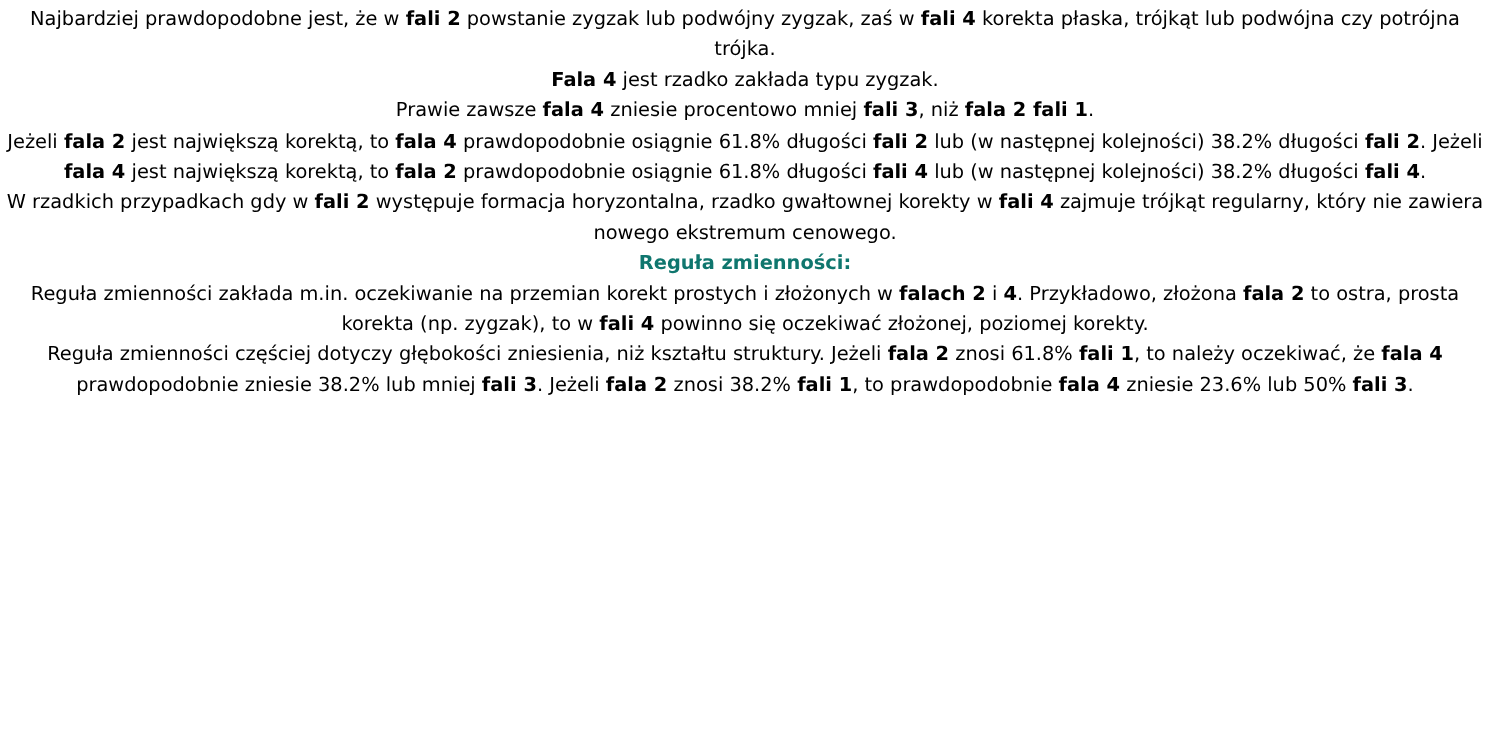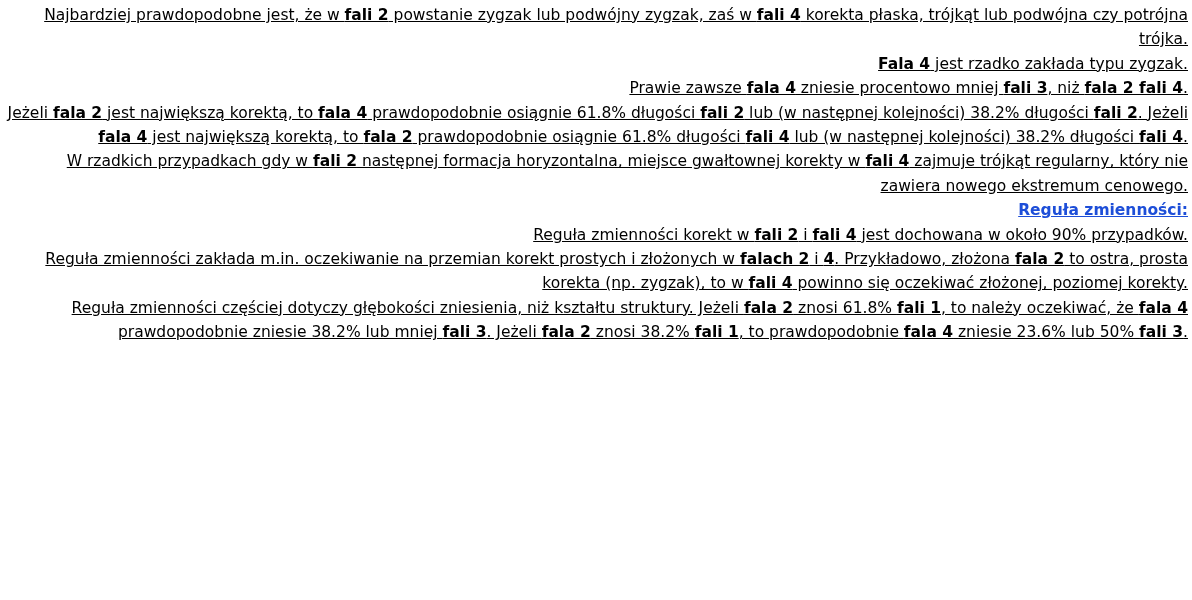--- a/index.html
+++ b/index.html
@@ -16,49 +16,47 @@
     overflow: hidden;
   }
   #doc {
     padding: 3px 4px 0 4px;
     box-sizing: border-box;
     width: 1192px;
   }
   .para {
     margin: 0 0 0 0;
     line-height: 24.4px;
-    text-align: right;
+    text-align: center;
     white-space: normal;
-    text-decoration: underline;
   }
   .para + .para { margin-top: 0; }
 
   b { font-weight: bold; }
 
   
   .uline {
     position: relative;
     display: inline;
     background-image: linear-gradient(to right, #e01b1b 0%, #e01b1b 100%);
     background-repeat: no-repeat;
     background-size: 100% 1.6px;
     background-position: 0 1.22em;
     padding-bottom: 1px;
   }
   .heading-blue {
-    color: #1d4ed8;
+    color: #0f766e;
     font-weight: bold;
   }
 </style>
 </head>
 <body>
 
 <div id="doc">
     <div class="para"><span>Najbardziej prawdopodobne jest, że w </span><b>fali 2</b><span> powstanie zygzak lub podwójny zygzak, zaś w </span><b>fali 4</b><span> korekta płaska, trójkąt lub podwójna czy potrójna trójka.</span></div>
     <div class="para"><span class="uline"><b>Fala 4</b><span> jest rzadko zakłada typu zygzak.</span></span></div>
-    <div class="para"><span>Prawie zawsze </span><b>fala 4</b><span> zniesie procentowo mniej </span><b>fali 3</b><span>, niż </span><b>fala 2 fali 4</b><span>.</span></div>
+    <div class="para"><span>Prawie zawsze </span><b>fala 4</b><span> zniesie procentowo mniej </span><b>fali 3</b><span>, niż </span><b>fala 2 fali 1</b><span>.</span></div>
     <div class="para"><span>Jeżeli </span><b>fala 2</b><span> jest największą korektą, to </span><b>fala 4</b><span> prawdopodobnie osiągnie 61.8% długości </span><b>fali 2</b><span> lub (w następnej kolejności) 38.2% długości </span><b>fali 2</b><span>. Jeżeli </span><b>fala 4</b><span> jest największą korektą, to </span><b>fala 2</b><span> prawdopodobnie osiągnie 61.8% długości </span><b>fali 4</b><span> lub (w następnej kolejności) 38.2% długości </span><b>fali 4</b><span>.</span></div>
-    <div class="para"><span>W rzadkich przypadkach gdy w </span><b>fali 2</b><span> następnej formacja horyzontalna, miejsce gwałtownej korekty w </span><b>fali 4</b><span> zajmuje trójkąt regularny, który nie zawiera nowego ekstremum cenowego.</span></div>
+    <div class="para"><span>W rzadkich przypadkach gdy w </span><b>fali 2</b><span> występuje formacja horyzontalna, rzadko gwałtownej korekty w </span><b>fali 4</b><span> zajmuje trójkąt regularny, który nie zawiera nowego ekstremum cenowego.</span></div>
     <div class="para heading-blue"><b>Reguła zmienności:</b></div>
-    <div class="para"><span class="uline"><span>Reguła zmienności korekt w </span><b>fali 2</b><span> i </span><b>fali 4</b><span> jest dochowana w około 90% przypadków.</span></span></div>
     <div class="para"><span>Reguła zmienności zakłada m.in. oczekiwanie na przemian korekt prostych i złożonych w </span><b>falach 2</b><span> i </span><b>4</b><span>. Przykładowo, złożona </span><b>fala 2</b><span> to ostra, prosta korekta (np. zygzak), to w </span><b>fali 4</b><span> powinno się oczekiwać złożonej, poziomej korekty.</span></div>
     <div class="para"><span>Reguła zmienności częściej dotyczy głębokości zniesienia, niż kształtu struktury. Jeżeli </span><b>fala 2</b><span> znosi 61.8% </span><b>fali 1</b><span>, to należy oczekiwać, że </span><b>fala 4</b><span> prawdopodobnie zniesie 38.2% lub mniej </span><b>fali 3</b><span>. Jeżeli </span><b>fala 2</b><span> znosi 38.2% </span><b>fali 1</b><span>, to prawdopodobnie </span><b>fala 4</b><span> zniesie 23.6% lub 50% </span><b>fali 3</b><span>.</span></div>
   </div>
 
 </body></html>

